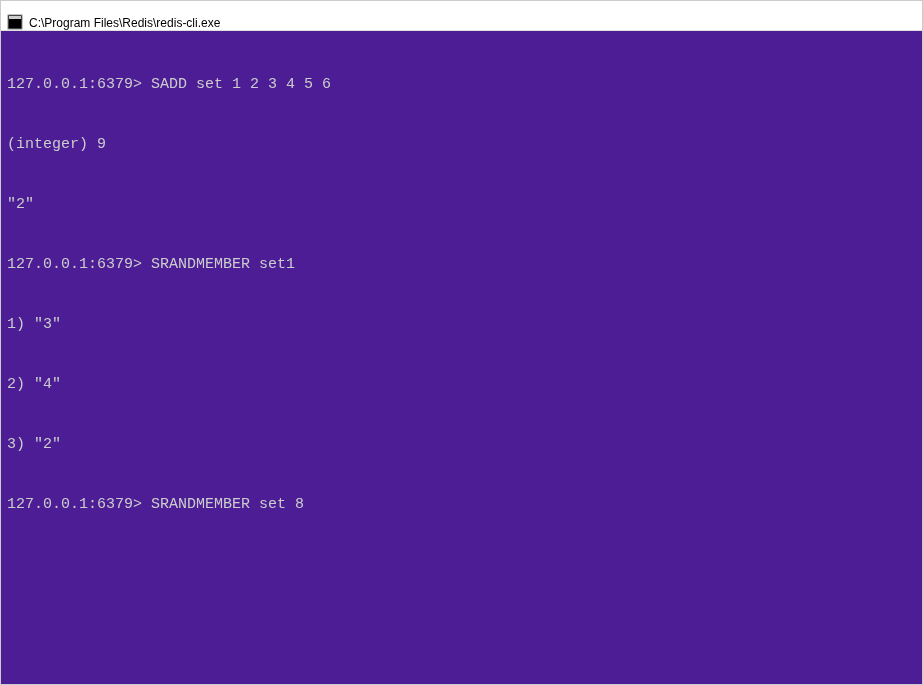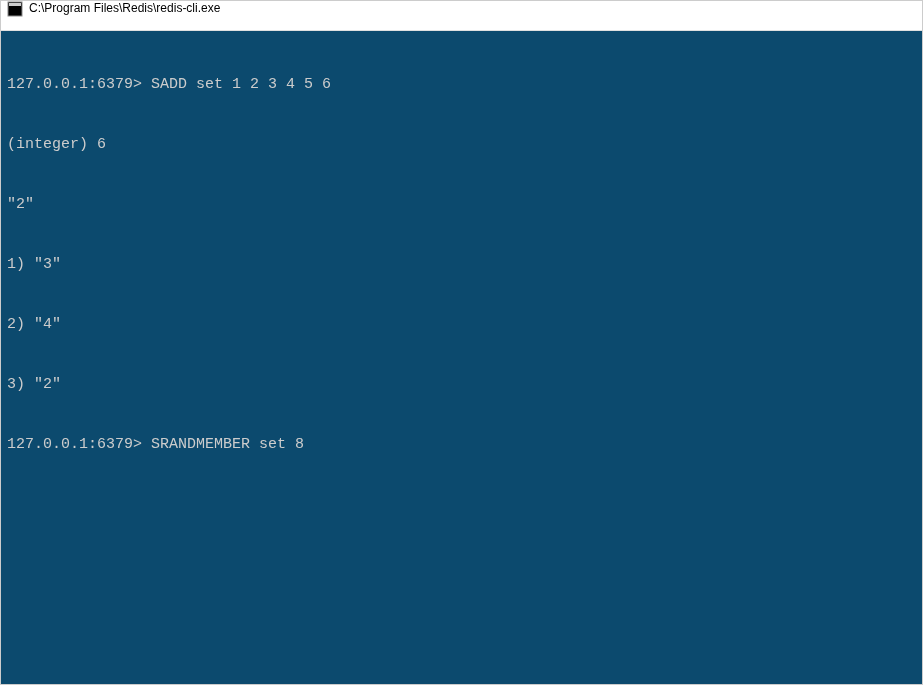--- a/index.html
+++ b/index.html
@@ -18,21 +18,21 @@
       width: 100%;
       height: 100%;
       display: flex;
       flex-direction: column;
       border: 1px solid #ccc;
     }
     .titlebar {
       background: #fff;
       height: 30px;
       display: flex;
-      align-items: flex-start;
+      align-items: flex-end;
       padding: 0 6px;
       border-bottom: 1px solid #e0e0e0;
     }
     .titlebar-icon {
       width: 16px;
       height: 16px;
       margin-right: 6px;
       display: inline-flex;
       align-items: center;
       justify-content: center;
@@ -41,21 +41,21 @@
       width: 16px;
       height: 16px;
     }
     .titlebar-title {
       font-family: 'Segoe UI', Tahoma, sans-serif;
       font-size: 12px;
       color: #000;
     }
     .terminal {
       flex: 1;
-      background: #0c4a6e;
+      background: #4c1d95;
       color: #cccccc;
       padding: 4px 6px;
       font-size: 15px;
       line-height: 20px;
       overflow: hidden;
       white-space: pre;
       font-family: Consolas, 'Courier New', monospace;
     }
     .terminal-line {
       white-space: pre;
@@ -69,22 +69,23 @@
     <span class="titlebar-icon">
       <svg viewBox="0 0 16 16">
         <rect x="1" y="1" width="14" height="14" fill="#000" stroke="#888" stroke-width="1"></rect>
         <rect x="2" y="2" width="12" height="3" fill="#ccc"></rect>
       </svg>
     </span>
     <span class="titlebar-title">C:\Program Files\Redis\redis-cli.exe</span>
   </div>
   <div class="terminal">
     <div class="terminal-line">127.0.0.1:6379&gt; SADD set 1 2 3 4 5 6</div>
-    <div class="terminal-line">(integer) 6</div>
+    <div class="terminal-line">(integer) 9</div>
     <div class="terminal-line">"2"</div>
+    <div class="terminal-line">127.0.0.1:6379&gt; SRANDMEMBER set1</div>
     <div class="terminal-line">1) "3"</div>
     <div class="terminal-line">2) "4"</div>
     <div class="terminal-line">3) "2"</div>
     <div class="terminal-line">127.0.0.1:6379&gt; SRANDMEMBER set 8</div>
     
     
     
     
     
     

